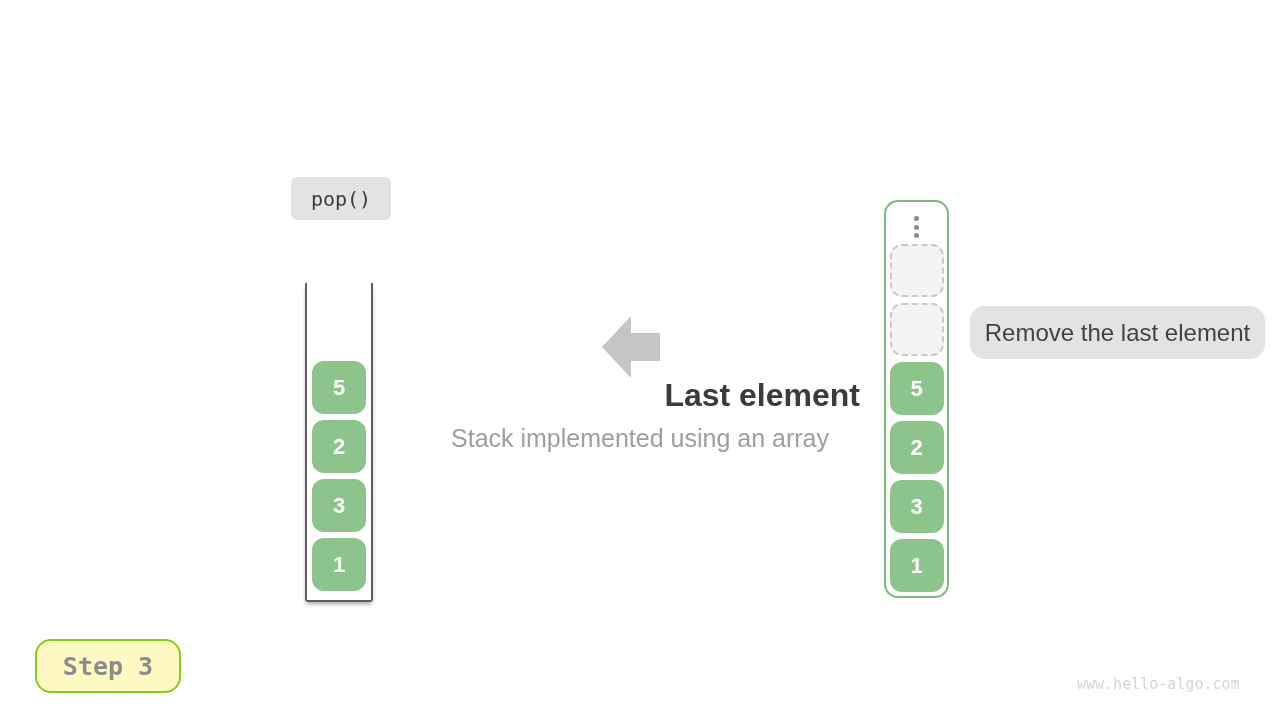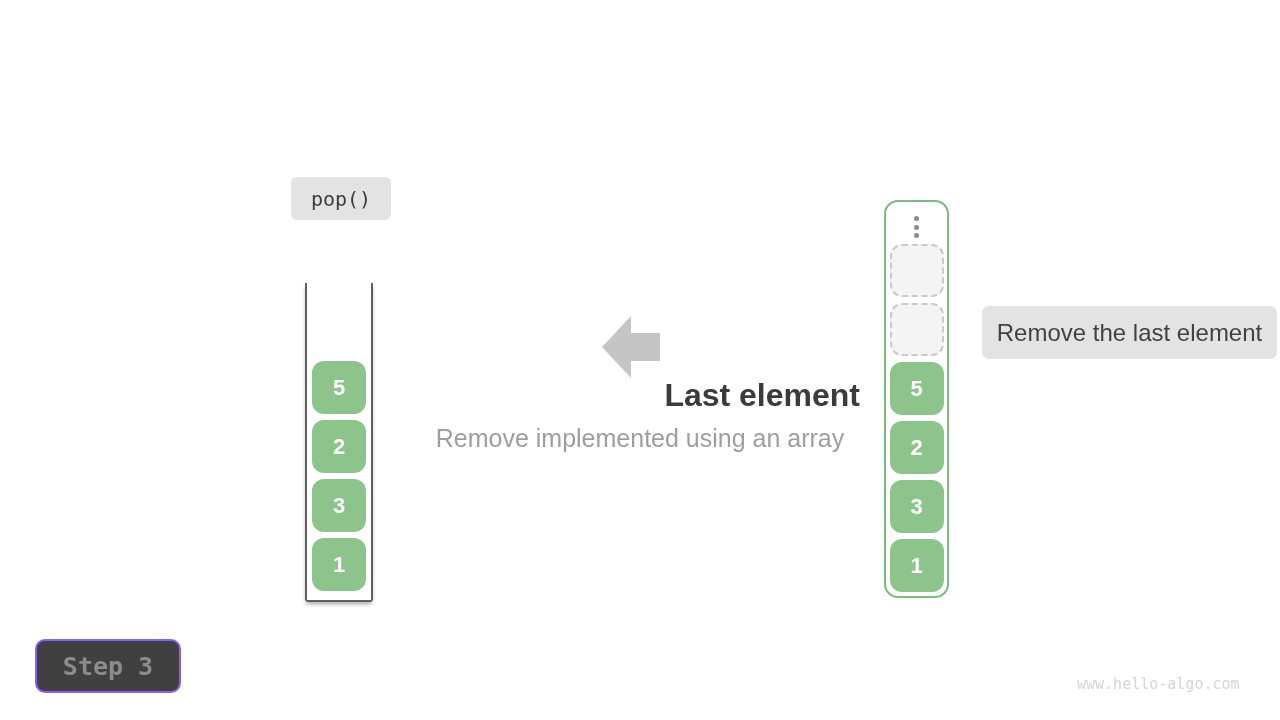--- a/index.html
+++ b/index.html
@@ -108,36 +108,35 @@
     border-radius: 12px;
     box-sizing: border-box;
   }
 
   
   .annotation-box {
     position: absolute;
     left: 970px; top: 306px;
     width: 295px; height: 53px;
     background: var(--label-box-bg, #e2e2e2);
-    border-radius: 7px;
+    border-radius: 15px;
     display: flex; align-items: center; justify-content: center;
     font-size: 24px;
     color: #424242;
     white-space: nowrap;
-    margin-left: 12px;
   }
 
   
   .step-box {
     position: absolute;
     left: 35px; top: 639px;
     width: 146px; height: 54px;
-    background: #404040;
-    border: 2px solid #8b5cf6;
-    border-radius: 10px;
+    background: #fef9c3;
+    border: 2px solid #84cc16;
+    border-radius: 16px;
     box-sizing: border-box;
     display: flex; align-items: center; justify-content: center;
     font-family: "DejaVu Sans Mono", monospace;
     font-weight: bold;
     font-size: 25px;
     color: var(--step-text, #8c8c8c);
   }
 
   
   .watermark {
@@ -161,21 +160,21 @@
     <div class="block">3</div>
     <div class="block">1</div>
   </div>
 
   <div class="arrow">
     <svg width="62" height="66" viewBox="0 0 62 66">
       <polygon points="2,33 31,2 31,19 60,19 60,47 31,47 31,64" fill="#C5C5C5"></polygon>
     </svg>
   </div>
 
-  <div class="caption">Remove implemented using an array</div>
+  <div class="caption">Stack implemented using an array</div>
 
   <div class="pointer-label last">Last element</div>
 
   <div class="array-container">
     <div class="ellipsis">
       <span class="dot"></span>
       <span class="dot"></span>
       <span class="dot"></span>
     </div>
     <div class="slot"></div>

